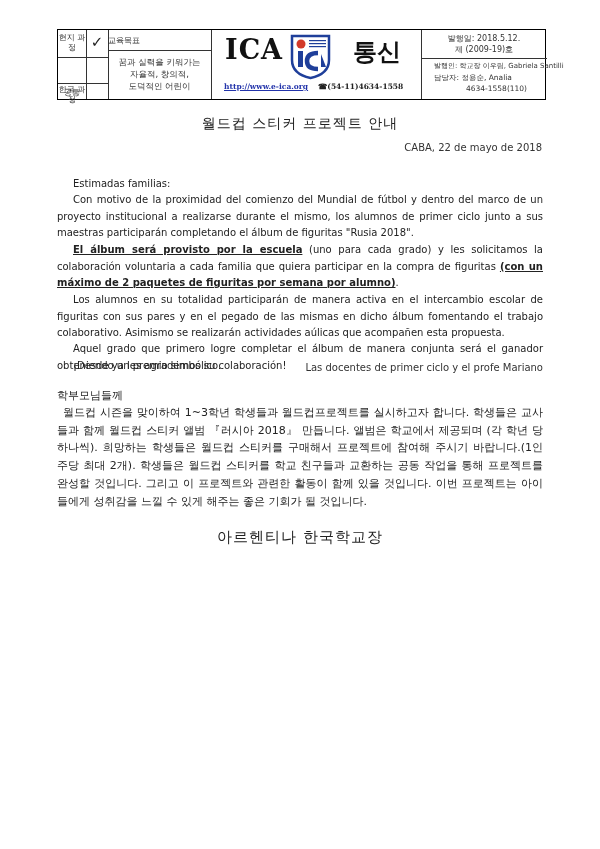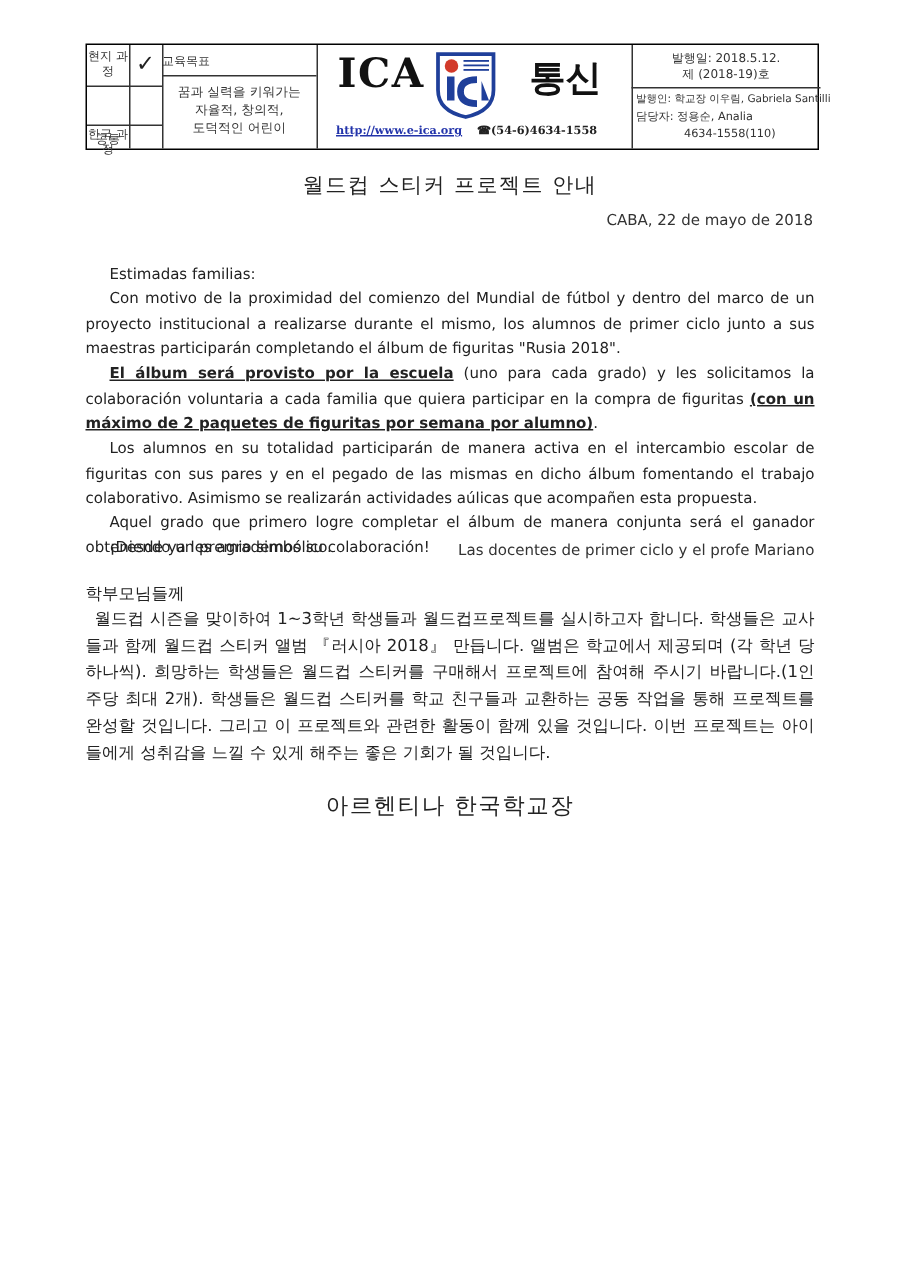--- a/index.html
+++ b/index.html
@@ -81,28 +81,28 @@
       <circle cx="11" cy="10" r="4.5" fill="#d23a2a"></circle>
       <rect x="19" y="6" width="17" height="1.2" fill="#1f3f9a"></rect>
       <rect x="19" y="9" width="17" height="1.2" fill="#1f3f9a"></rect>
       <rect x="19" y="12" width="17" height="1.2" fill="#1f3f9a"></rect>
       <rect x="8" y="17" width="5" height="16" fill="#1f3f9a"></rect>
       <path d="M28 19 Q17 19 17 27 Q17 35 28 35" fill="none" stroke="#1f3f9a" stroke-width="4.5"></path>
       <path d="M31 33 L31 20 L36 33 Z" fill="#1f3f9a"></path>
     </svg>
     <div class="tongsin">통신</div>
     <div class="url">http://www.e-ica.org</div>
-    <div class="phone">☎(54-6)4634-1558</div>
+    <div class="phone">☎(54-11)4634-1558</div>
   </div>
 
   <div class="cell right-top" style="left:363px; top:3px; width:126px;">
     <div>발행일: 2018.5.12.</div>
-    <div>제 (2018-19)호</div>
+    <div>제 (2009-19)호</div>
   </div>
-  <div class="cell right-bot" style="left:366px; top:31px; width:122px;">
+  <div class="cell right-bot" style="left:376px; top:31px; width:122px;">
     <div style="white-space:nowrap; font-size:7px;">발행인: 학교장 이우림, Gabriela Santilli</div>
     <div>담당자: 정용순, Analia</div>
     <div style="padding-left:32px;">4634-1558(110)</div>
   </div>
 </div>
 
 <div class="title">월드컵 스티커 프로젝트 안내</div>
 <div class="date">CABA, 22 de mayo de 2018</div>
 
 <div class="para" style="top:176px;">

